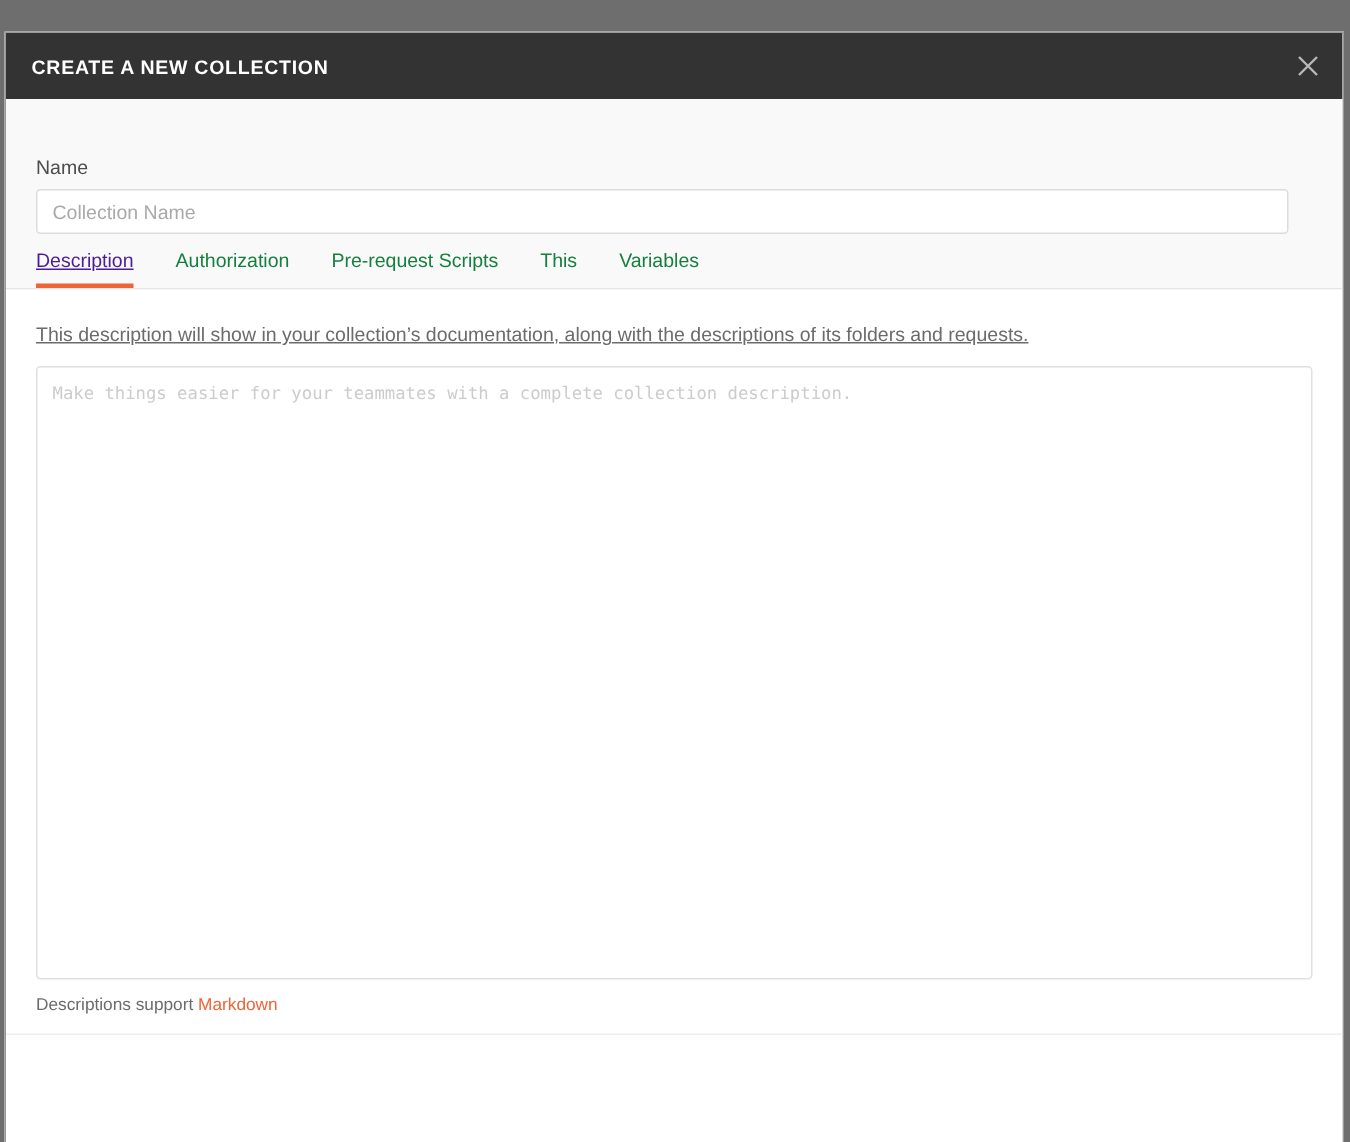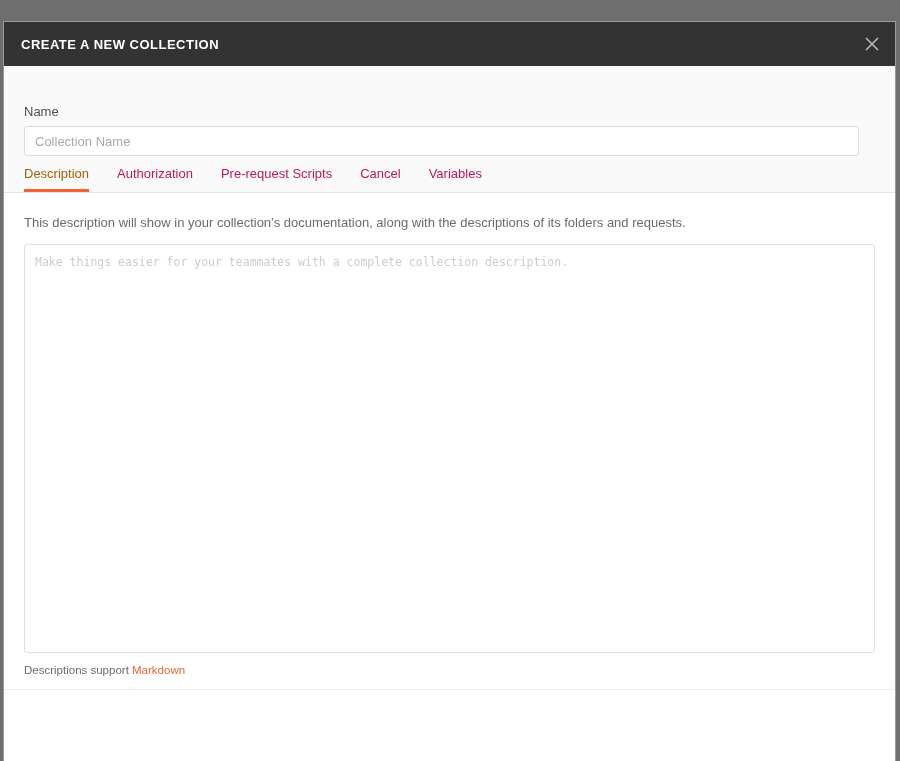--- a/index.html
+++ b/index.html
@@ -90,45 +90,47 @@
 
   .tabs {
     display: flex;
     align-items: flex-end;
     padding: 17px 0 0 20px;
     height: 36px;
     box-sizing: border-box;
   }
   .tab {
     font-size: 13px;
-    color: #be185d;
+    color: #15803d;
     padding: 0 0 8px 0;
     margin-right: 28px;
     cursor: pointer;
     border-bottom: 3px solid transparent;
     white-space: nowrap;
   }
   .tab.active {
-    color: #a16207;
+    color: #4c1d95;
     border-bottom-color: #ef6337;
+    text-decoration: underline;
   }
 
   
   .body-section {
     flex: 1;
     background: #ffffff;
     display: flex;
     flex-direction: column;
     padding: 0 20px;
     overflow: hidden;
   }
   .body-hint {
     font-size: 13px;
     color: #6b6b6b;
     padding: 22px 0 14px 0;
+    text-decoration: underline;
   }
   .desc-textarea {
     flex: 1;
     width: 100%;
     box-sizing: border-box;
     border: 1px solid #e0e0e0;
     border-radius: 3px;
     resize: none;
     outline: none;
     padding: 9px 10px;
@@ -199,21 +201,21 @@
 
   <div class="top-section">
     <div class="field-label">Name</div>
     <div class="name-input-wrap">
       <input class="name-input" type="text" placeholder="Collection Name" style="">
     </div>
     <div class="tabs">
       <div class="tab active">Description</div>
       <div class="tab">Authorization</div>
       <div class="tab">Pre-request Scripts</div>
-      <div class="tab">Cancel</div>
+      <div class="tab">This</div>
       <div class="tab">Variables</div>
     </div>
   </div>
 
   <div class="body-section">
     <div class="body-hint">This description will show in your collection’s documentation, along with the descriptions of its folders and requests.</div>
     <textarea class="desc-textarea" placeholder="Make things easier for your teammates with a complete collection description." style=""></textarea>
     <div class="markdown-note"><span>Descriptions support </span><span class="markdown-link">Markdown</span></div>
   </div>
 

